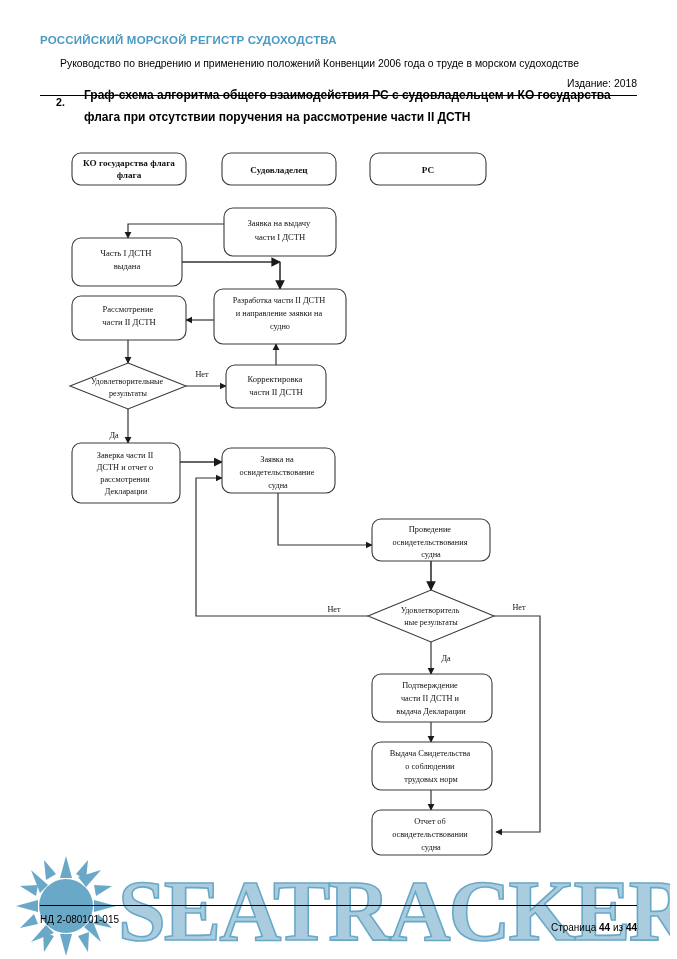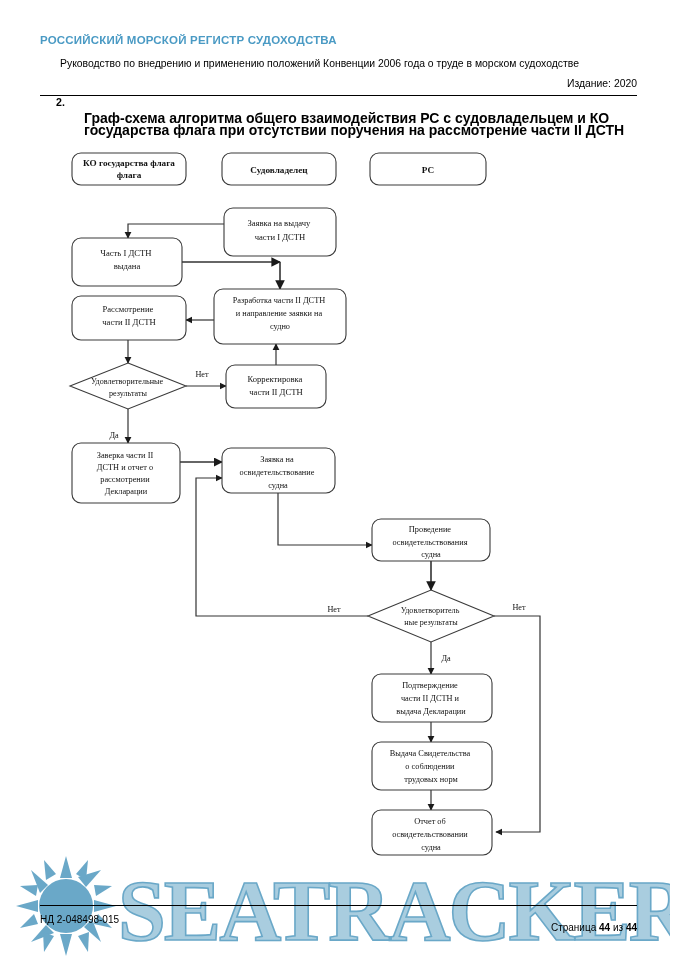--- a/index.html
+++ b/index.html
@@ -67,25 +67,25 @@
     position: absolute;
     left: 56px;
     top: 96px;
     font-size: 10.6px;
     font-weight: bold;
     color: #000;
   }
   .sec-title {
     position: absolute;
     left: 84px;
-    top: 112px;
+    top: 84px;
     width: 556px;
-    font-size: 14px;
+    font-size: 12px;
     font-weight: bold;
-    line-height: 12px;
+    line-height: 22px;
     color: #000;
   }
 
   
   #chart {
     position: absolute;
     left: 0;
     top: 0;
     width: 677px;
     height: 959px;
@@ -128,21 +128,21 @@
     pointer-events: none;
   }
 </style>
 </head>
 <body>
 
 <div id="page">
 
   <div class="org-title">РОССИЙСКИЙ МОРСКОЙ РЕГИСТР СУДОХОДСТВА</div>
   <div class="doc-subtitle">Руководство по внедрению и применению положений Конвенции 2006 года о труде в морском судоходстве</div>
-  <div class="edition">Издание: 2020</div>
+  <div class="edition">Издание: 2018</div>
   <div class="header-rule"></div>
 
   <div class="sec-num">2.</div>
   <div class="sec-title">Граф-схема алгоритма общего взаимодействия РС с судовладельцем и КО государства флага при отсутствии поручения на рассмотрение части II ДСТН</div>
 
   <svg id="chart" viewBox="0 0 677 959">
     <defs>
       <marker id="arrow" viewBox="0 0 10 10" refX="9" refY="5" markerWidth="6" markerHeight="6" orient="auto-start-reverse">
         <path d="M 0 0 L 10 5 L 0 10 z" fill="#1a1a1a"></path>
       </marker>
@@ -319,21 +319,21 @@
         <polygon points="34,100 44,84 33,80"></polygon>
         <polygon points="10,76 28,72 24,62"></polygon>
         <polygon points="10,34 26,44 28,33"></polygon>
         <polygon points="34,8 36,28 46,22"></polygon>
       </g>
     </g>
     <text x="108" y="88" font-family="Liberation Serif, serif" font-size="86" font-weight="bold" letter-spacing="-2" fill="#6AA8C8" fill-opacity="0.58" stroke="#6AA8C8" stroke-width="1.6">SEATRACKER.RU</text>
   </svg>
 
   <div class="footer-rule"></div>
-  <div class="footer-left">НД 2-048498-015</div>
+  <div class="footer-left">НД 2-080101-015</div>
   <div class="footer-right">
     <span>Страница</span>
     <b>44</b>
     <span>из</span>
     <b>44</b>
   </div>
 
 </div>
 
 </body></html>

